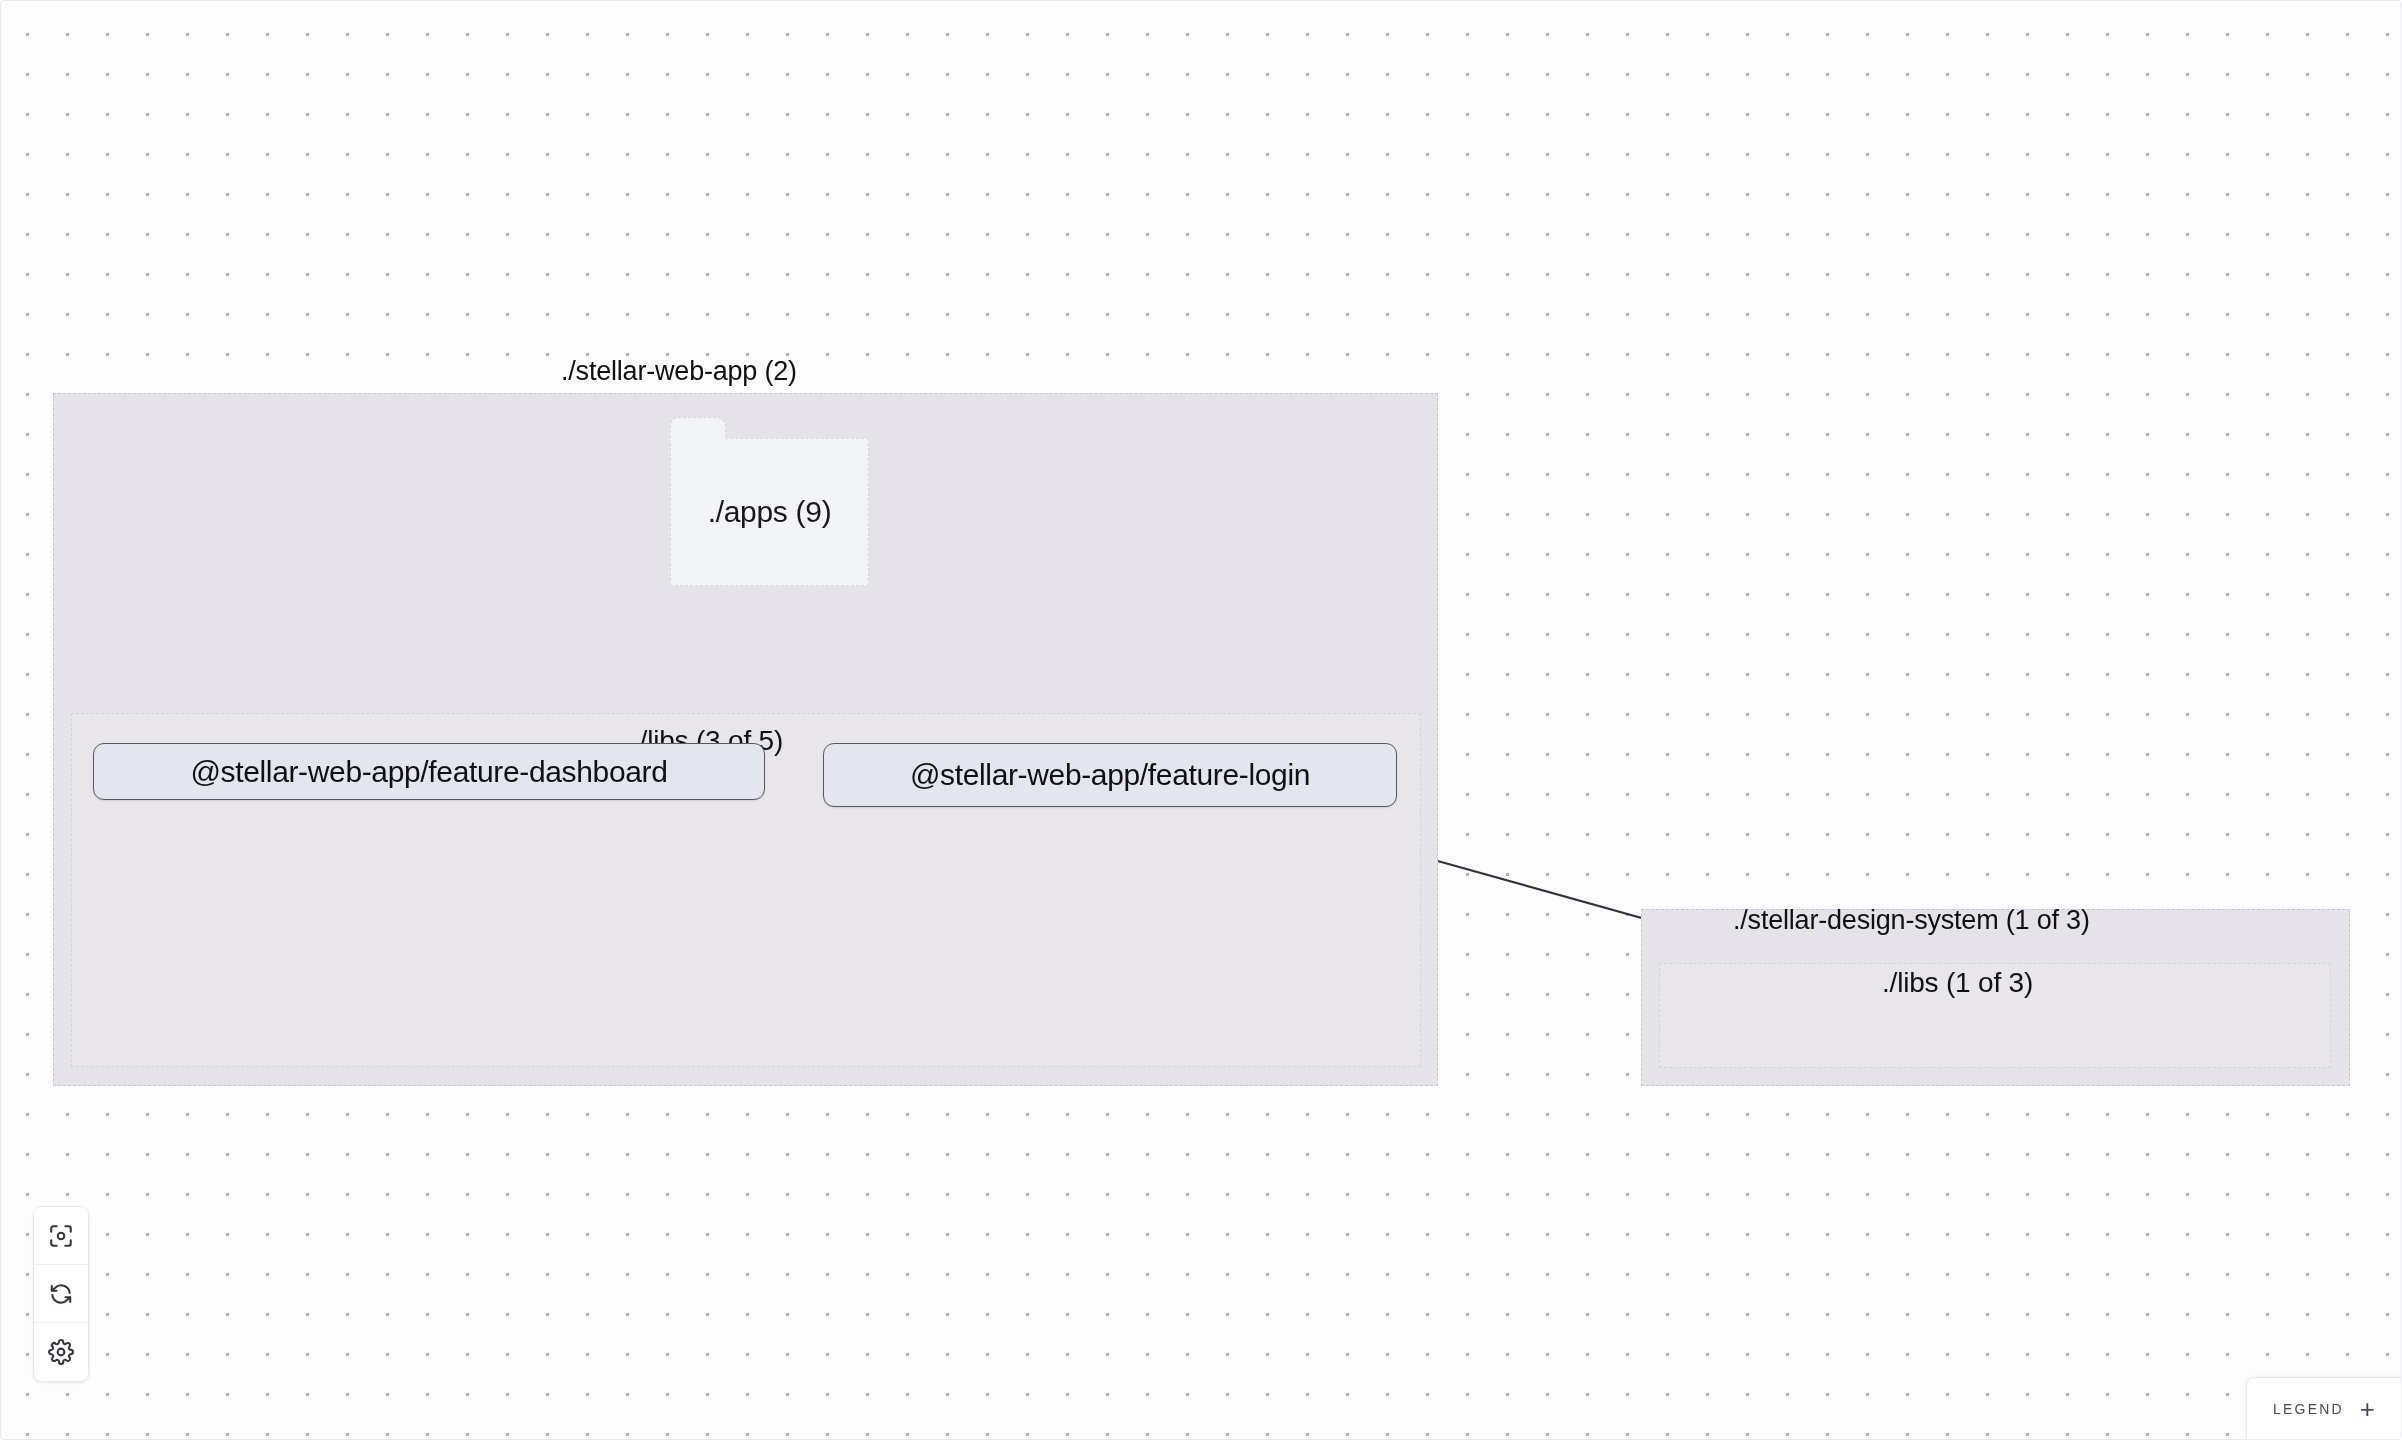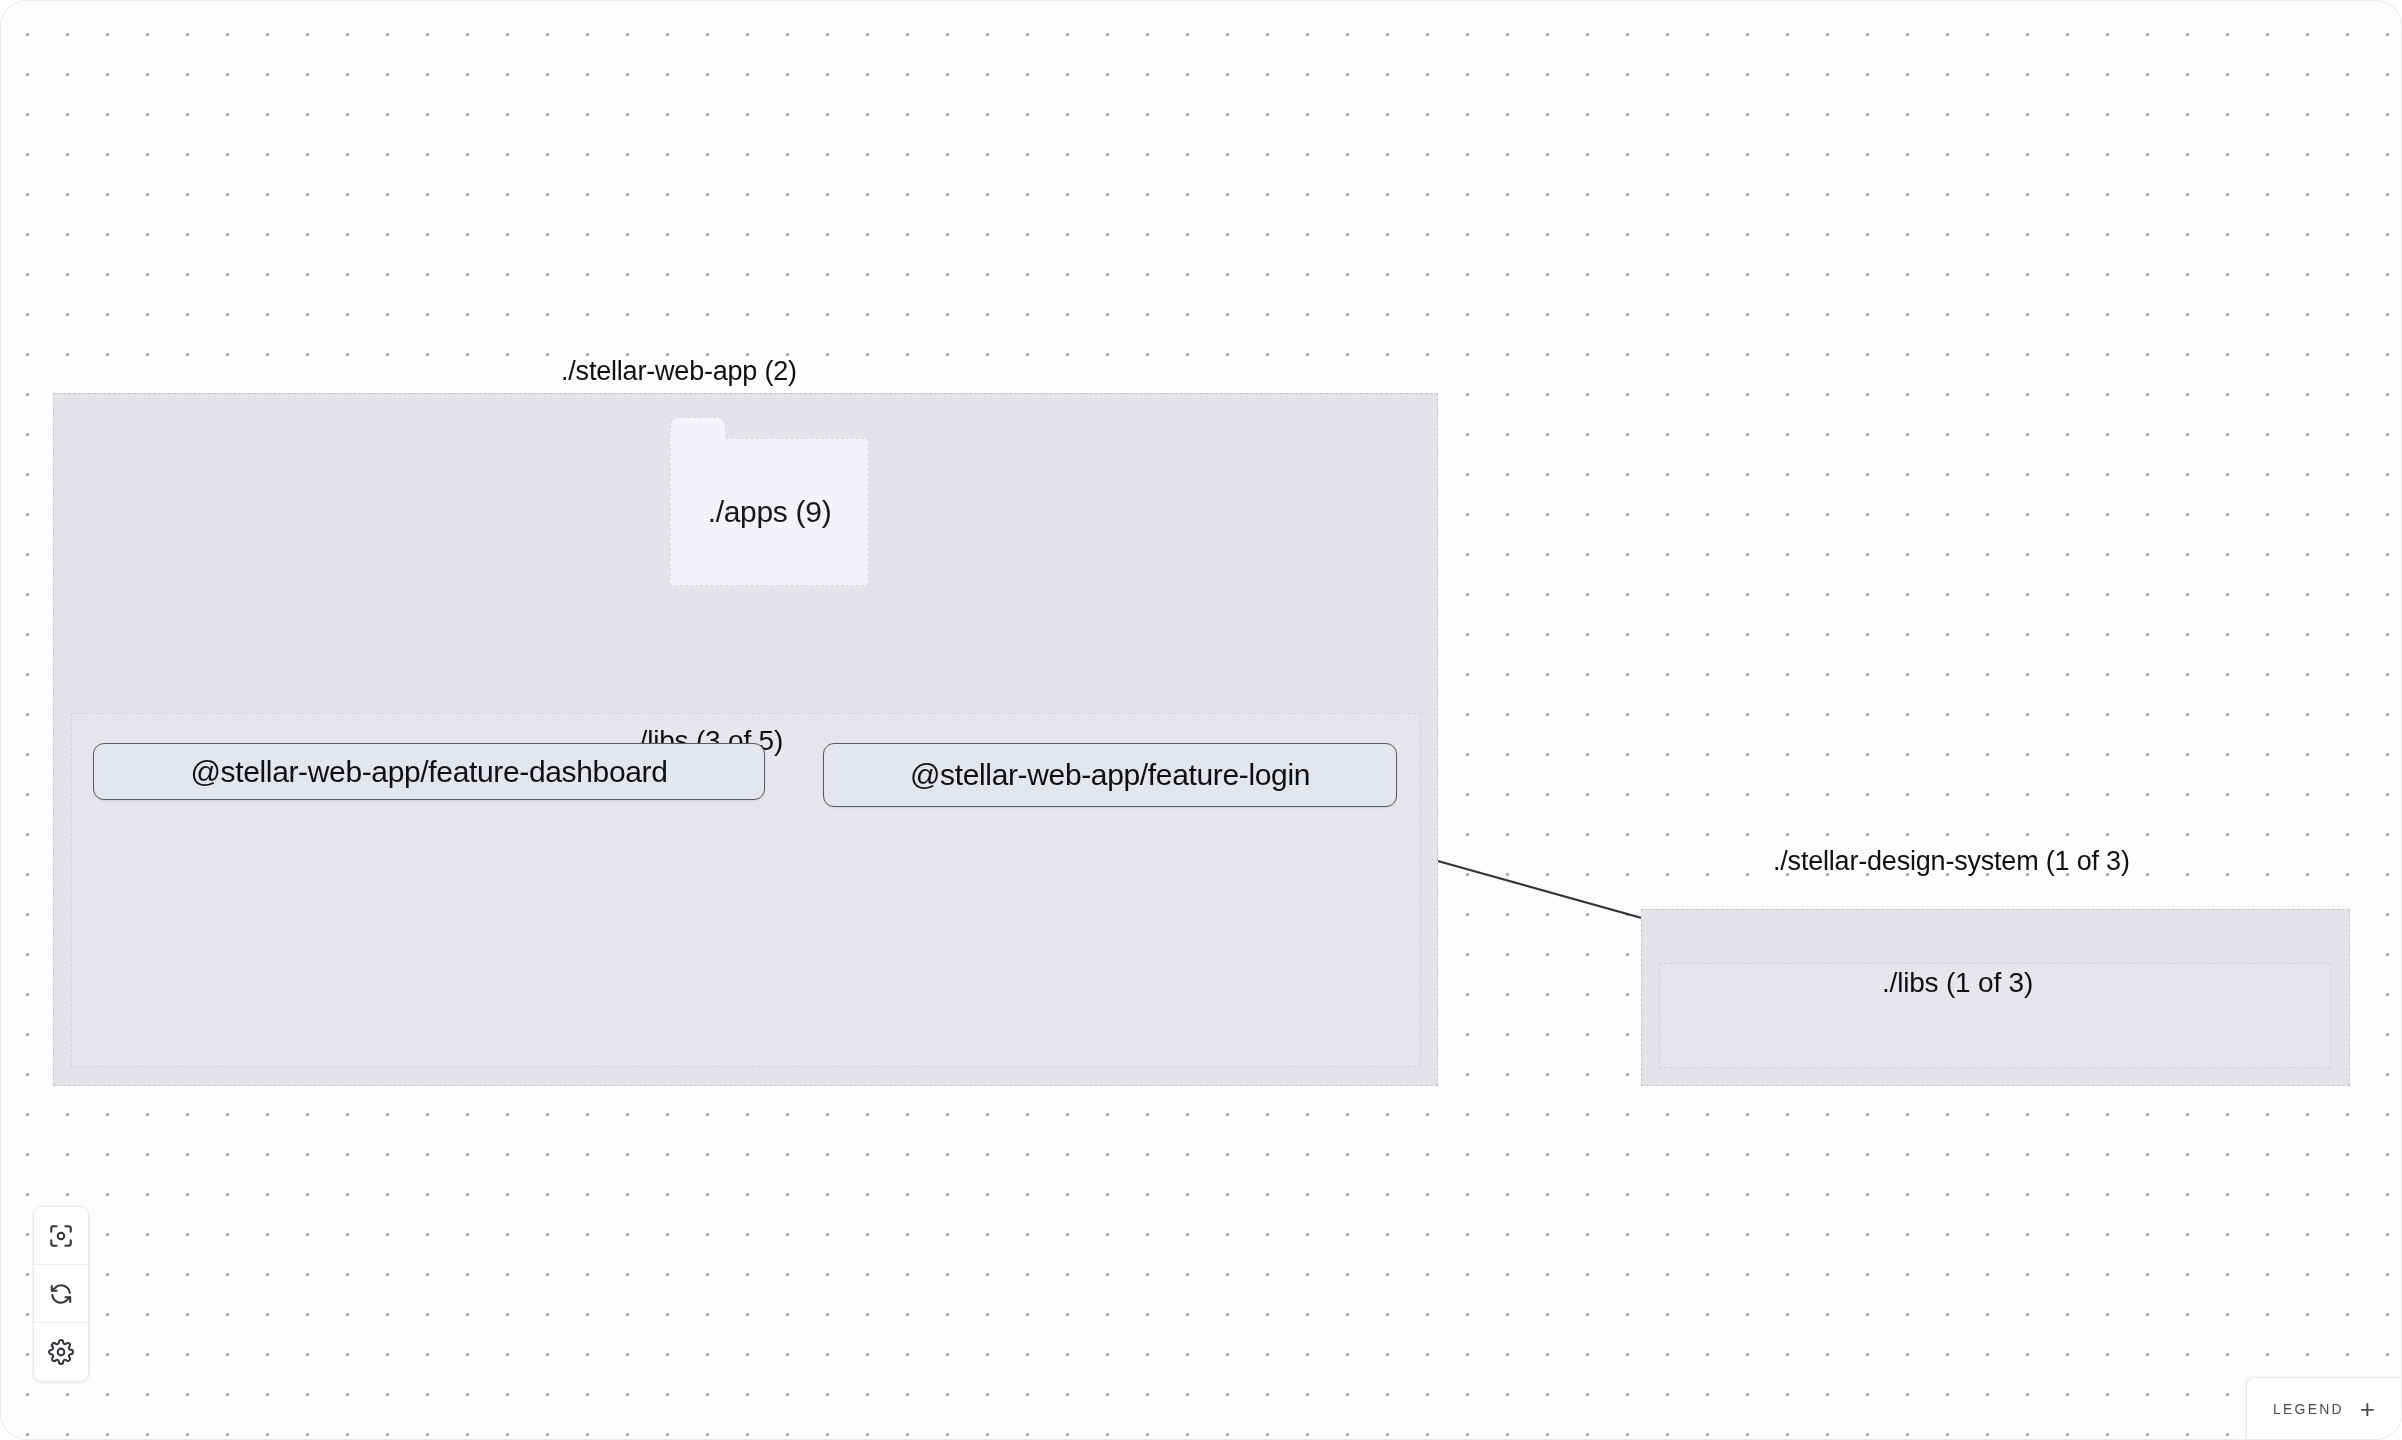--- a/index.html
+++ b/index.html
@@ -17,21 +17,21 @@
   #canvas {
     position: relative;
     width: 2402px;
     height: 1440px;
     background-color: #fdfdfe;
     background-image:
       radial-gradient(circle at 1.6px 1.6px, #a8b2c1 1.6px, transparent 1.7px);
     background-size: 40px 40px;
     background-position: 25px 32px;
     border: 1px solid #e9eaee;
-    border-radius: 26px;
+    border-radius: 4px;
     overflow: hidden;
   }
 
   
   #graph-svg {
     position: absolute;
     inset: 0;
     width: 2402px;
     height: 1440px;
     pointer-events: none;
@@ -212,21 +212,21 @@
   <div class="node" style="left:92px; top:742px; width:672px; height:57px;">
     <span>@stellar-web-app/feature-dashboard</span>
   </div>
 
   <div class="node" style="left:822px; top:742px; width:574px; height:64px;">
     <span>@stellar-web-app/feature-login</span>
   </div>
 
 
   <div class="group-box" style="left:1640px; top:908px; width:709px; height:177px;"></div>
-  <div class="group-label" style="left:1732px; top:847px;margin-left:40px;">./stellar-design-system (1 of 3)</div>
+  <div class="group-label" style="left:1732px; top:906px;">./stellar-design-system (1 of 3)</div>
 
   <div class="subgroup-box" style="left:1658px; top:962px; width:672px; height:105px;"></div>
   <div class="subgroup-label" style="left:1881px; top:932px;">./libs (1 of 3)</div>
 
 
   <div id="control-rail">
     <button class="rail-btn">
       <span>
         <svg width="26" height="26" viewBox="0 0 24 24" fill="none" stroke="#35353d" stroke-width="1.9" stroke-linecap="round" stroke-linejoin="round">
           <path d="M3 8V5a2 2 0 0 1 2-2h3"></path>

